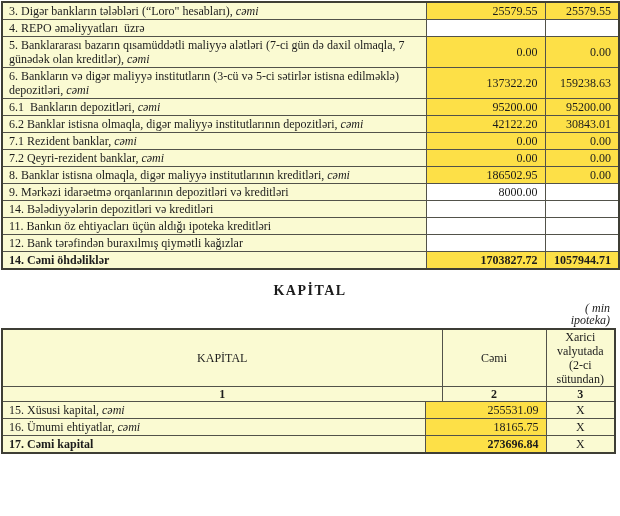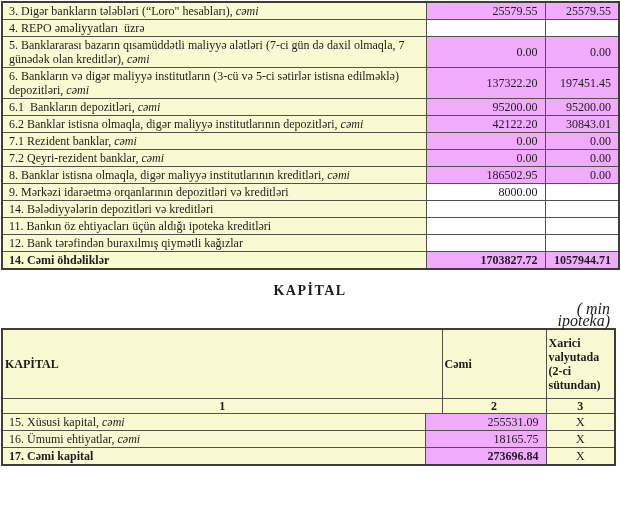--- a/index.html
+++ b/index.html
@@ -10,36 +10,36 @@
   table{border-collapse:collapse;table-layout:fixed;}
   #liab-table{width:618px;margin:1px 0 0 1px;border:2px solid #3e3e35;}
   #cap-table{width:613px;margin:2px 0 0 1px;border:2px solid #3e3e35;}
   td{
     border:1px solid #52524a;
     font-size:12px;line-height:14px;vertical-align:middle;
     overflow:hidden;
   }
   .lbl{padding:1px 4px 1px 6px;background:#FAFAD2;}
   .lbl span{white-space:pre-wrap;}
-  .num{padding:1px 7px 1px 2px;text-align:right;background:#f0abfc;}
+  .num{padding:1px 7px 1px 2px;text-align:right;background:#fde047;}
   .white{background:#ffffff;}
   .bold{font-weight:bold;}
   .cami{font-style:italic;}
   .xcell{text-align:center;background:#FAFAD2;}
   .heading{
     text-align:center;font-weight:bold;font-size:14px;
     letter-spacing:1.5px;margin-top:13px;
   }
   .unit-note{
     width:610px;text-align:right;font-style:italic;
-    font-size:16px;line-height:11.5px;margin-top:4px;
+    font-size:12px;line-height:11.5px;margin-top:4px;
   }
   #cap-table .hdr td{
-    text-align:left;font-weight:bold;background:#FAFAD2;
-    padding:6px 2px;
+    text-align:center;font-weight:normal;background:#FAFAD2;
+    padding:0 2px;
   }
   #cap-table .hdr{height:52px;}
   #cap-table .idx td{
     text-align:center;font-weight:bold;background:#FAFAD2;
     line-height:12px;padding:1px 2px;
   }
 </style>
 </head>
 <body>
 
@@ -61,21 +61,21 @@
         <td class="num white"></td>
       </tr>
       <tr>
         <td class="lbl"><span>5. Banklararası bazarın qısamüddətli maliyyə alətləri (7-ci gün də daxil olmaqla, 7 günədək olan kreditlər), </span><span class="cami">cəmi</span></td>
         <td class="num">0.00</td>
         <td class="num">0.00</td>
       </tr>
       <tr>
         <td class="lbl"><span>6. Bankların və digər maliyyə institutların (3-cü və 5-ci sətirlər istisna edilməklə) depozitləri, </span><span class="cami">cəmi</span></td>
         <td class="num">137322.20</td>
-        <td class="num">197451.45</td>
+        <td class="num">159238.63</td>
       </tr>
       <tr>
         <td class="lbl"><span>6.1  Bankların depozitləri, </span><span class="cami">cəmi</span></td>
         <td class="num">95200.00</td>
         <td class="num">95200.00</td>
       </tr>
       <tr>
         <td class="lbl"><span>6.2 Banklar istisna olmaqla, digər maliyyə institutlarının depozitləri, </span><span class="cami">cəmi</span></td>
         <td class="num">42122.20</td>
         <td class="num">30843.01</td>

